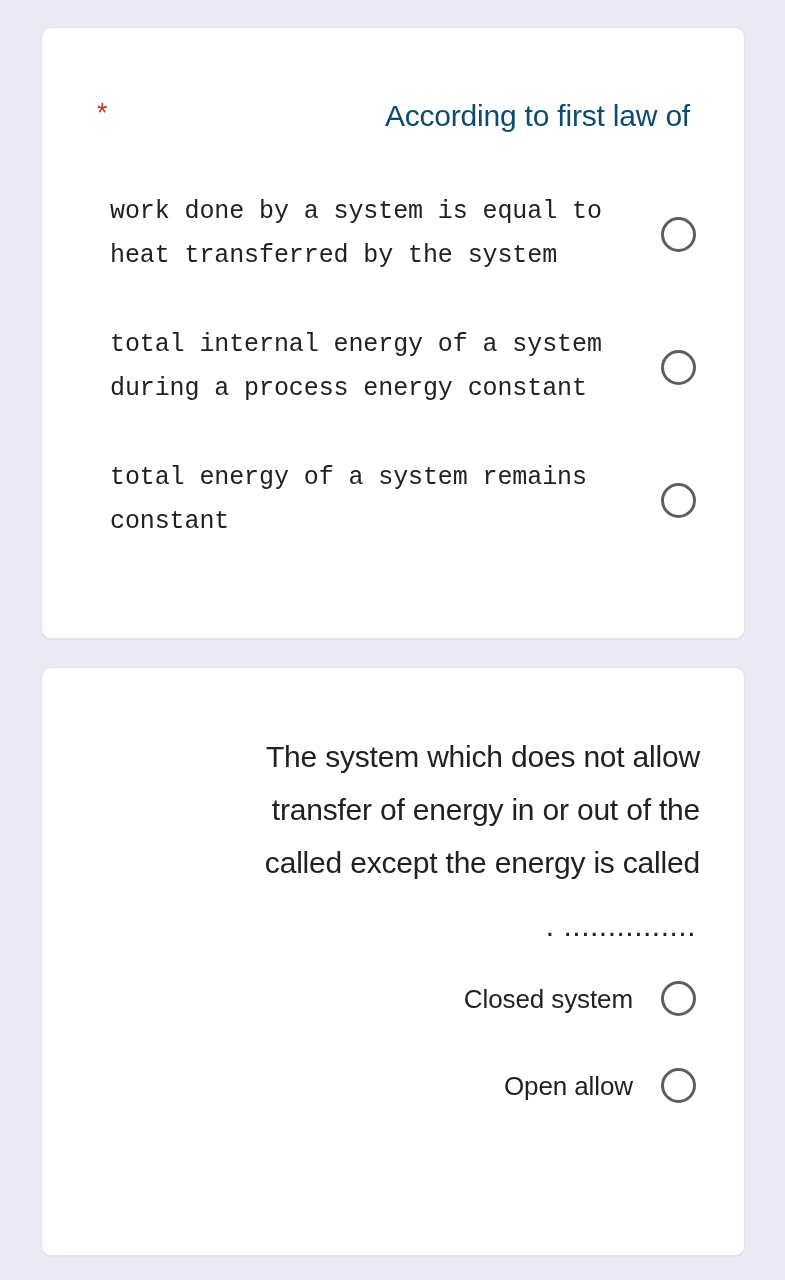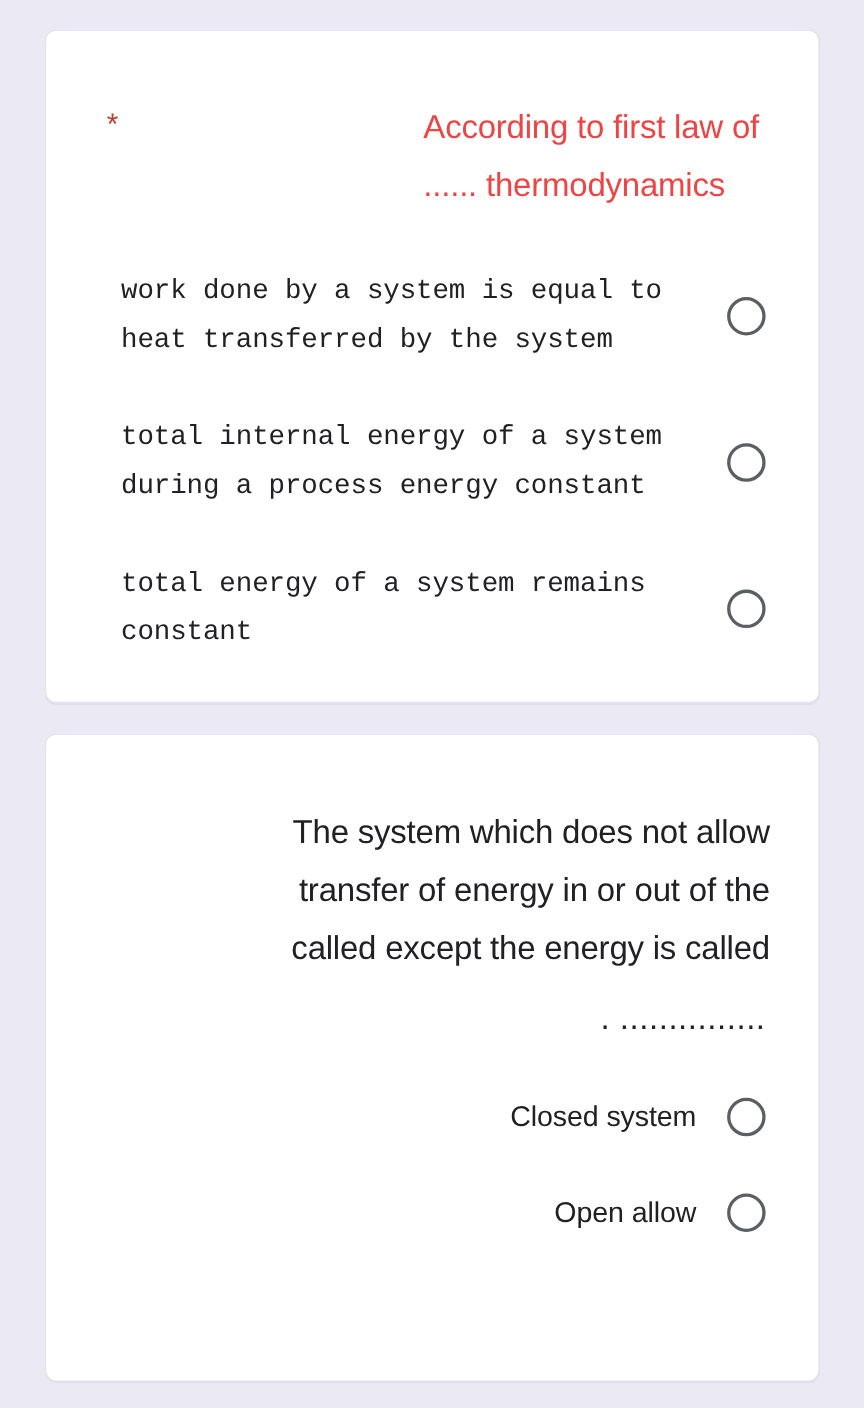--- a/index.html
+++ b/index.html
@@ -49,24 +49,24 @@
   .required-asterisk {
     color: #b93f2d;
     font-size: 27px;
     line-height: 1;
     font-family: "Liberation Sans", sans-serif;
     flex: 0 0 auto;
     margin-top: 11px;
   }
 
   .q1-title {
-    text-align: left;
+    text-align: center;
     font-size: 30px;
     line-height: 53px;
-    color: #ef4444;
+    color: #0c4a6e;
     letter-spacing: -0.2px;
     max-width: 430px;
   }
 
   .q1-options {
     margin-top: 48px;
     padding: 0 48px 0 68px;
   }
 
   .q1-option-row {
@@ -123,21 +123,21 @@
     letter-spacing: 0.5px;
   }
 
   .q2-options {
     margin-top: 40px;
     padding: 0 48px 0 48px;
   }
 
   .q2-option-row {
     display: flex;
-    align-items: flex-end;
+    align-items: flex-start;
     justify-content: flex-end;
     gap: 28px;
     height: 52px;
     margin-bottom: 35px;
   }
   .q2-option-row:last-child { margin-bottom: 0; }
 
   .q2-option-label {
     font-size: 26px;
     line-height: 36px;
@@ -150,21 +150,20 @@
 <body>
 
 <div class="form-page">
 
   <div class="question-card" id="card-one">
 
     <div class="q1-header">
       <span class="required-asterisk">*</span>
       <div class="q1-title">
         <div>According to first law of</div>
-        <div>...... thermodynamics</div>
       </div>
     </div>
 
     <div class="q1-options">
 
       <div class="q1-option-row">
         <span class="q1-option-label">work done by a system is equal to heat transferred by the system</span>
         <span class="radio"></span>
       </div>
 

